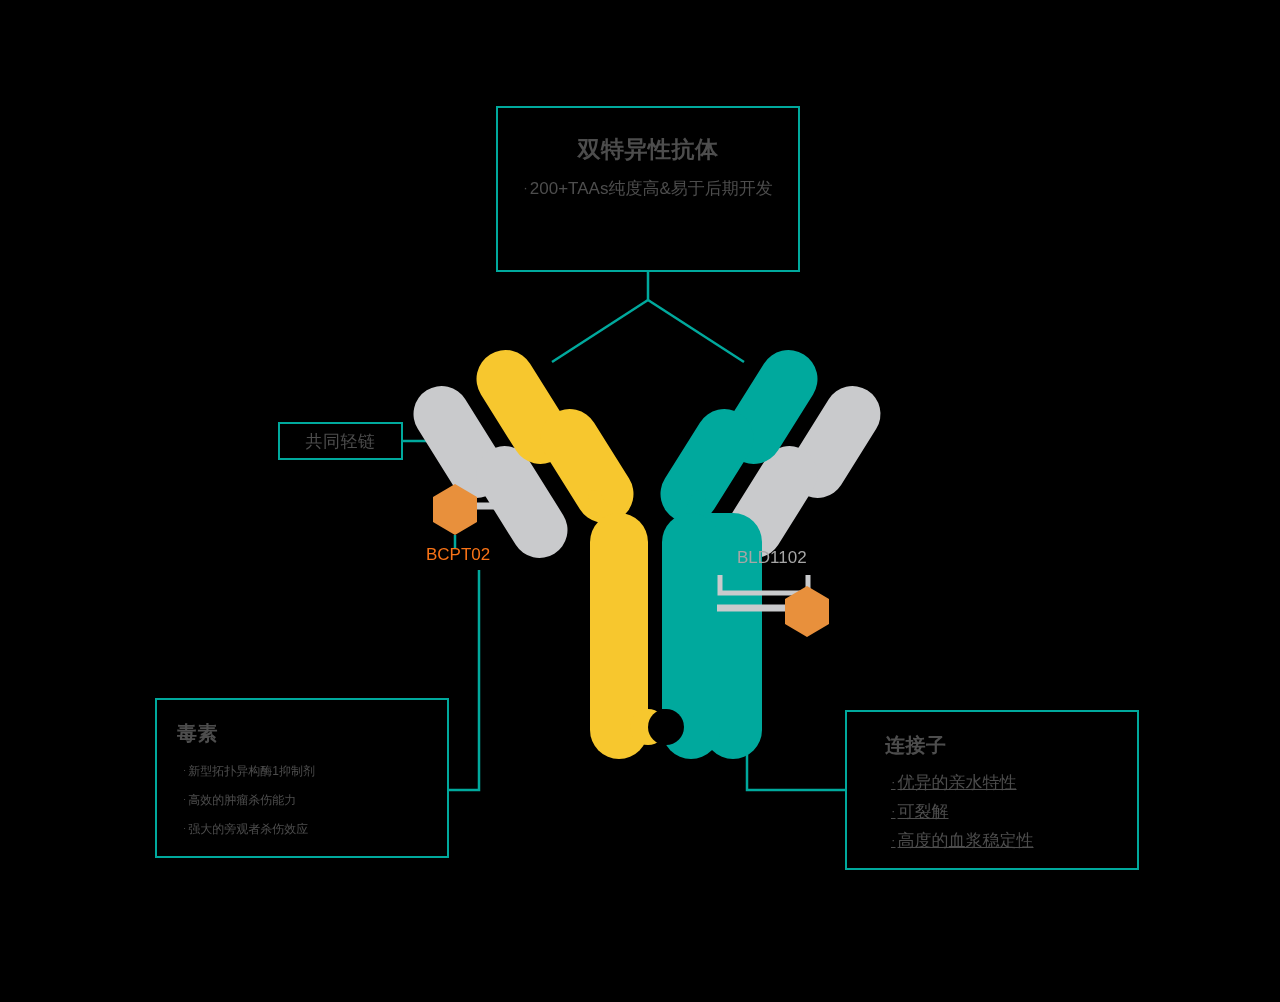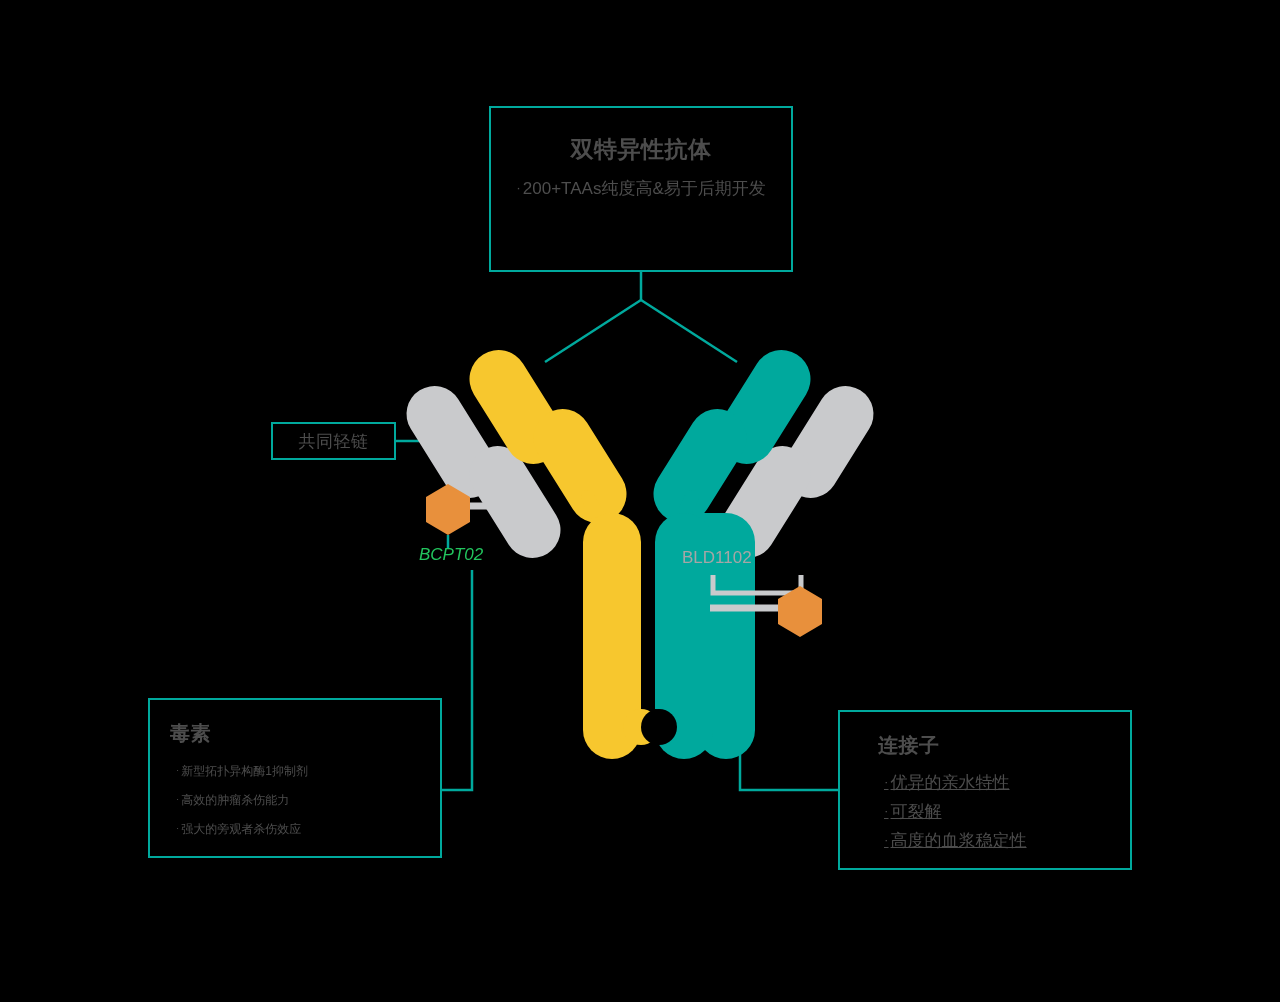--- a/index.html
+++ b/index.html
@@ -12,20 +12,21 @@
     height: 1002px;
     font-family: "Liberation Sans", "DejaVu Sans", sans-serif;
     overflow: hidden;
     position: relative;
   }
   #stage {
     position: relative;
     width: 1184px;
     height: 1002px;
     background: #000000;
+    margin-left: 7px;
   }
   svg.layer {
     position: absolute;
     top: 0;
     left: 0;
     width: 1280px;
     height: 1002px;
   }
   .info-box {
     position: absolute;
@@ -127,25 +128,24 @@
   }
 
   .payload-label {
     position: absolute;
     font-size: 17px;
     white-space: nowrap;
   }
   #label-bcpt02 {
     left: 419px;
     top: 545px;
-    color: #22c55e;
-    font-style: italic;
+    color: #f97316;
   }
   #label-bld1102 {
-    left: 682px;
+    left: 730px;
     top: 548px;
     color: #a6a6a6;
   }
 </style>
 </head>
 <body>
 
 <div id="stage">
 
   <svg class="layer" viewBox="0 0 1280 1002">

